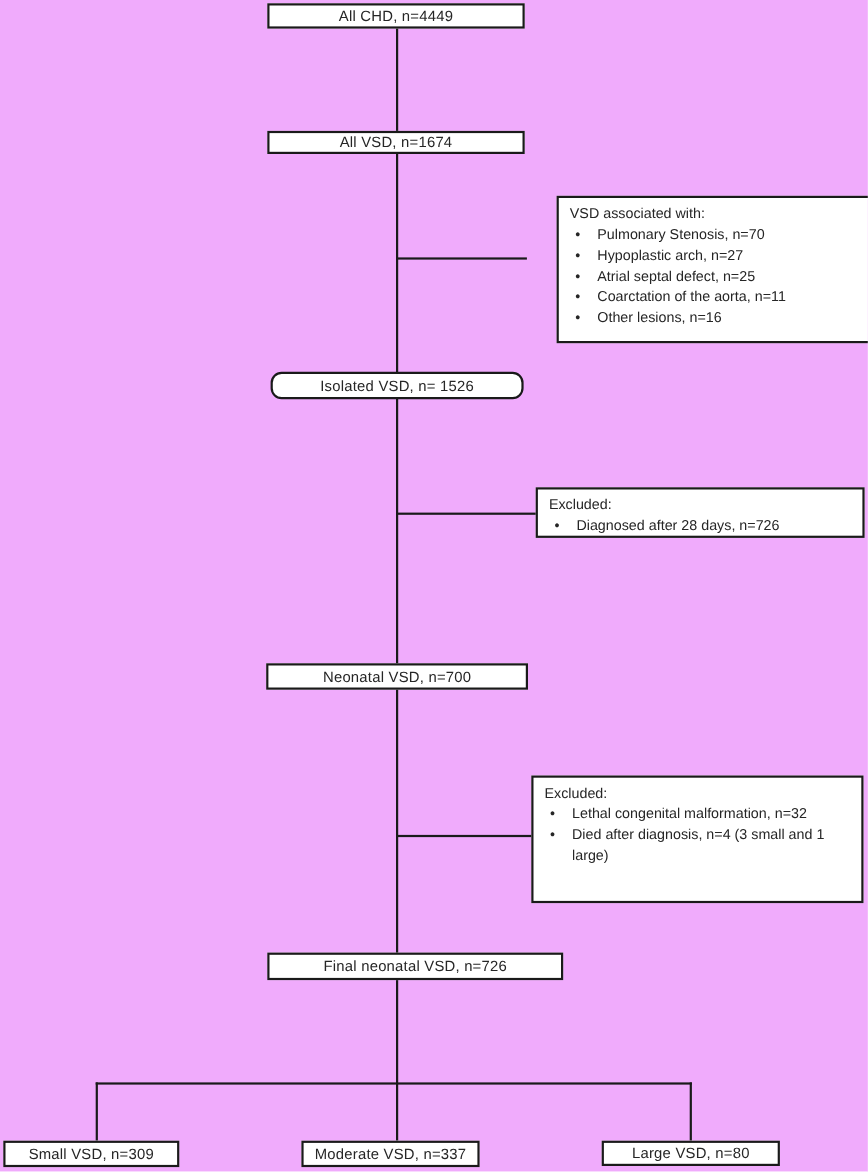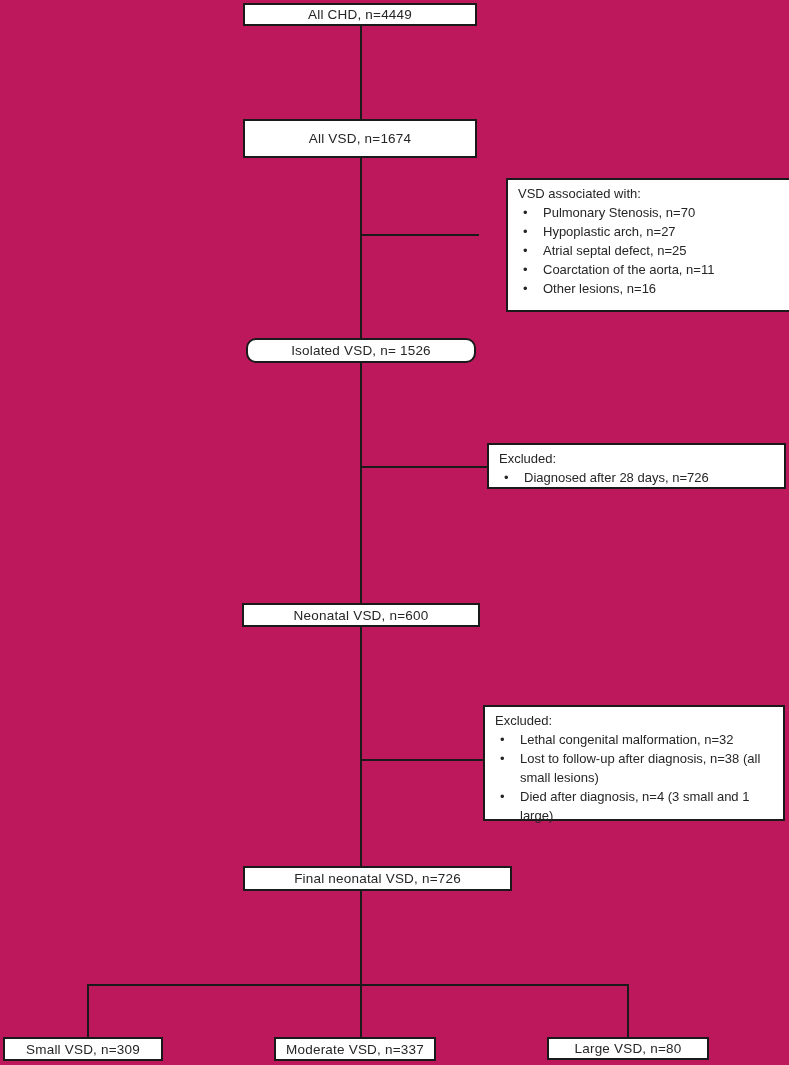--- a/index.html
+++ b/index.html
@@ -4,21 +4,21 @@
 <style>
   html, body {
     margin: 0;
     padding: 0;
     background: #ffffff;
   }
   #canvas {
     position: relative;
     width: 789px;
     height: 1065px;
-    background: #be185d;
+    background: #f0abfc;
     font-family: "Liberation Sans", sans-serif;
     color: #262626;
     overflow: hidden;
   }
   .box {
     position: absolute;
     box-sizing: border-box;
     border: 2px solid #1a1a1a;
     background: #ffffff;
     z-index: 2;
@@ -73,30 +73,30 @@
   <div class="line h" style="left:360px; top:466px; width:128px;"></div>
   <div class="line h" style="left:360px; top:759px; width:124px;"></div>
   <div class="line h" style="left:87px; top:984px; width:542px;"></div>
   <div class="line v" style="left:87px; top:984px; height:53px;"></div>
   <div class="line v" style="left:627px; top:984px; height:53px;"></div>
 
   <div class="box center-box" style="left:243px; top:3px; width:234px; height:23px;">
     <span>All CHD, n=4449</span>
   </div>
 
-  <div class="box center-box" style="left:243px; top:119px; width:234px; height:39px;">
+  <div class="box center-box" style="left:243px; top:119px; width:234px; height:21px;">
     <span>All VSD, n=1674</span>
   </div>
 
   <div class="box center-box" style="left:246px; top:338px; width:230px; height:25px;border-radius:10px;">
     <span>Isolated VSD, n= 1526</span>
   </div>
 
   <div class="box center-box" style="left:242px; top:603px; width:238px; height:24px;">
-    <span>Neonatal VSD, n=600</span>
+    <span>Neonatal VSD, n=700</span>
   </div>
 
   <div class="box center-box" style="left:243px; top:866px; width:269px; height:25px;">
     <span>Final neonatal VSD, n=726</span>
   </div>
 
   <div class="box side-box" style="left:478px; top:178px; width:306px; height:134px;margin-left:28px;">
     <div class="side-title">VSD associated with:</div>
     <ul class="bullets">
       <li>Pulmonary Stenosis, n=70</li>
@@ -111,21 +111,20 @@
     <div class="side-title">Excluded:</div>
     <ul class="bullets">
       <li>Diagnosed after 28 days, n=726</li>
     </ul>
   </div>
 
   <div class="box side-box" style="left:483px; top:705px; width:302px; height:116px;">
     <div class="side-title">Excluded:</div>
     <ul class="bullets">
       <li>Lethal congenital malformation, n=32</li>
-      <li>Lost to follow-up after diagnosis, n=38 (all small lesions)</li>
       <li>Died after diagnosis, n=4 (3 small and 1 large)</li>
     </ul>
   </div>
 
   <div class="box center-box" style="left:3px; top:1037px; width:160px; height:24px;">
     <span>Small VSD, n=309</span>
   </div>
 
   <div class="box center-box" style="left:274px; top:1037px; width:162px; height:24px;">
     <span>Moderate VSD, n=337</span>

